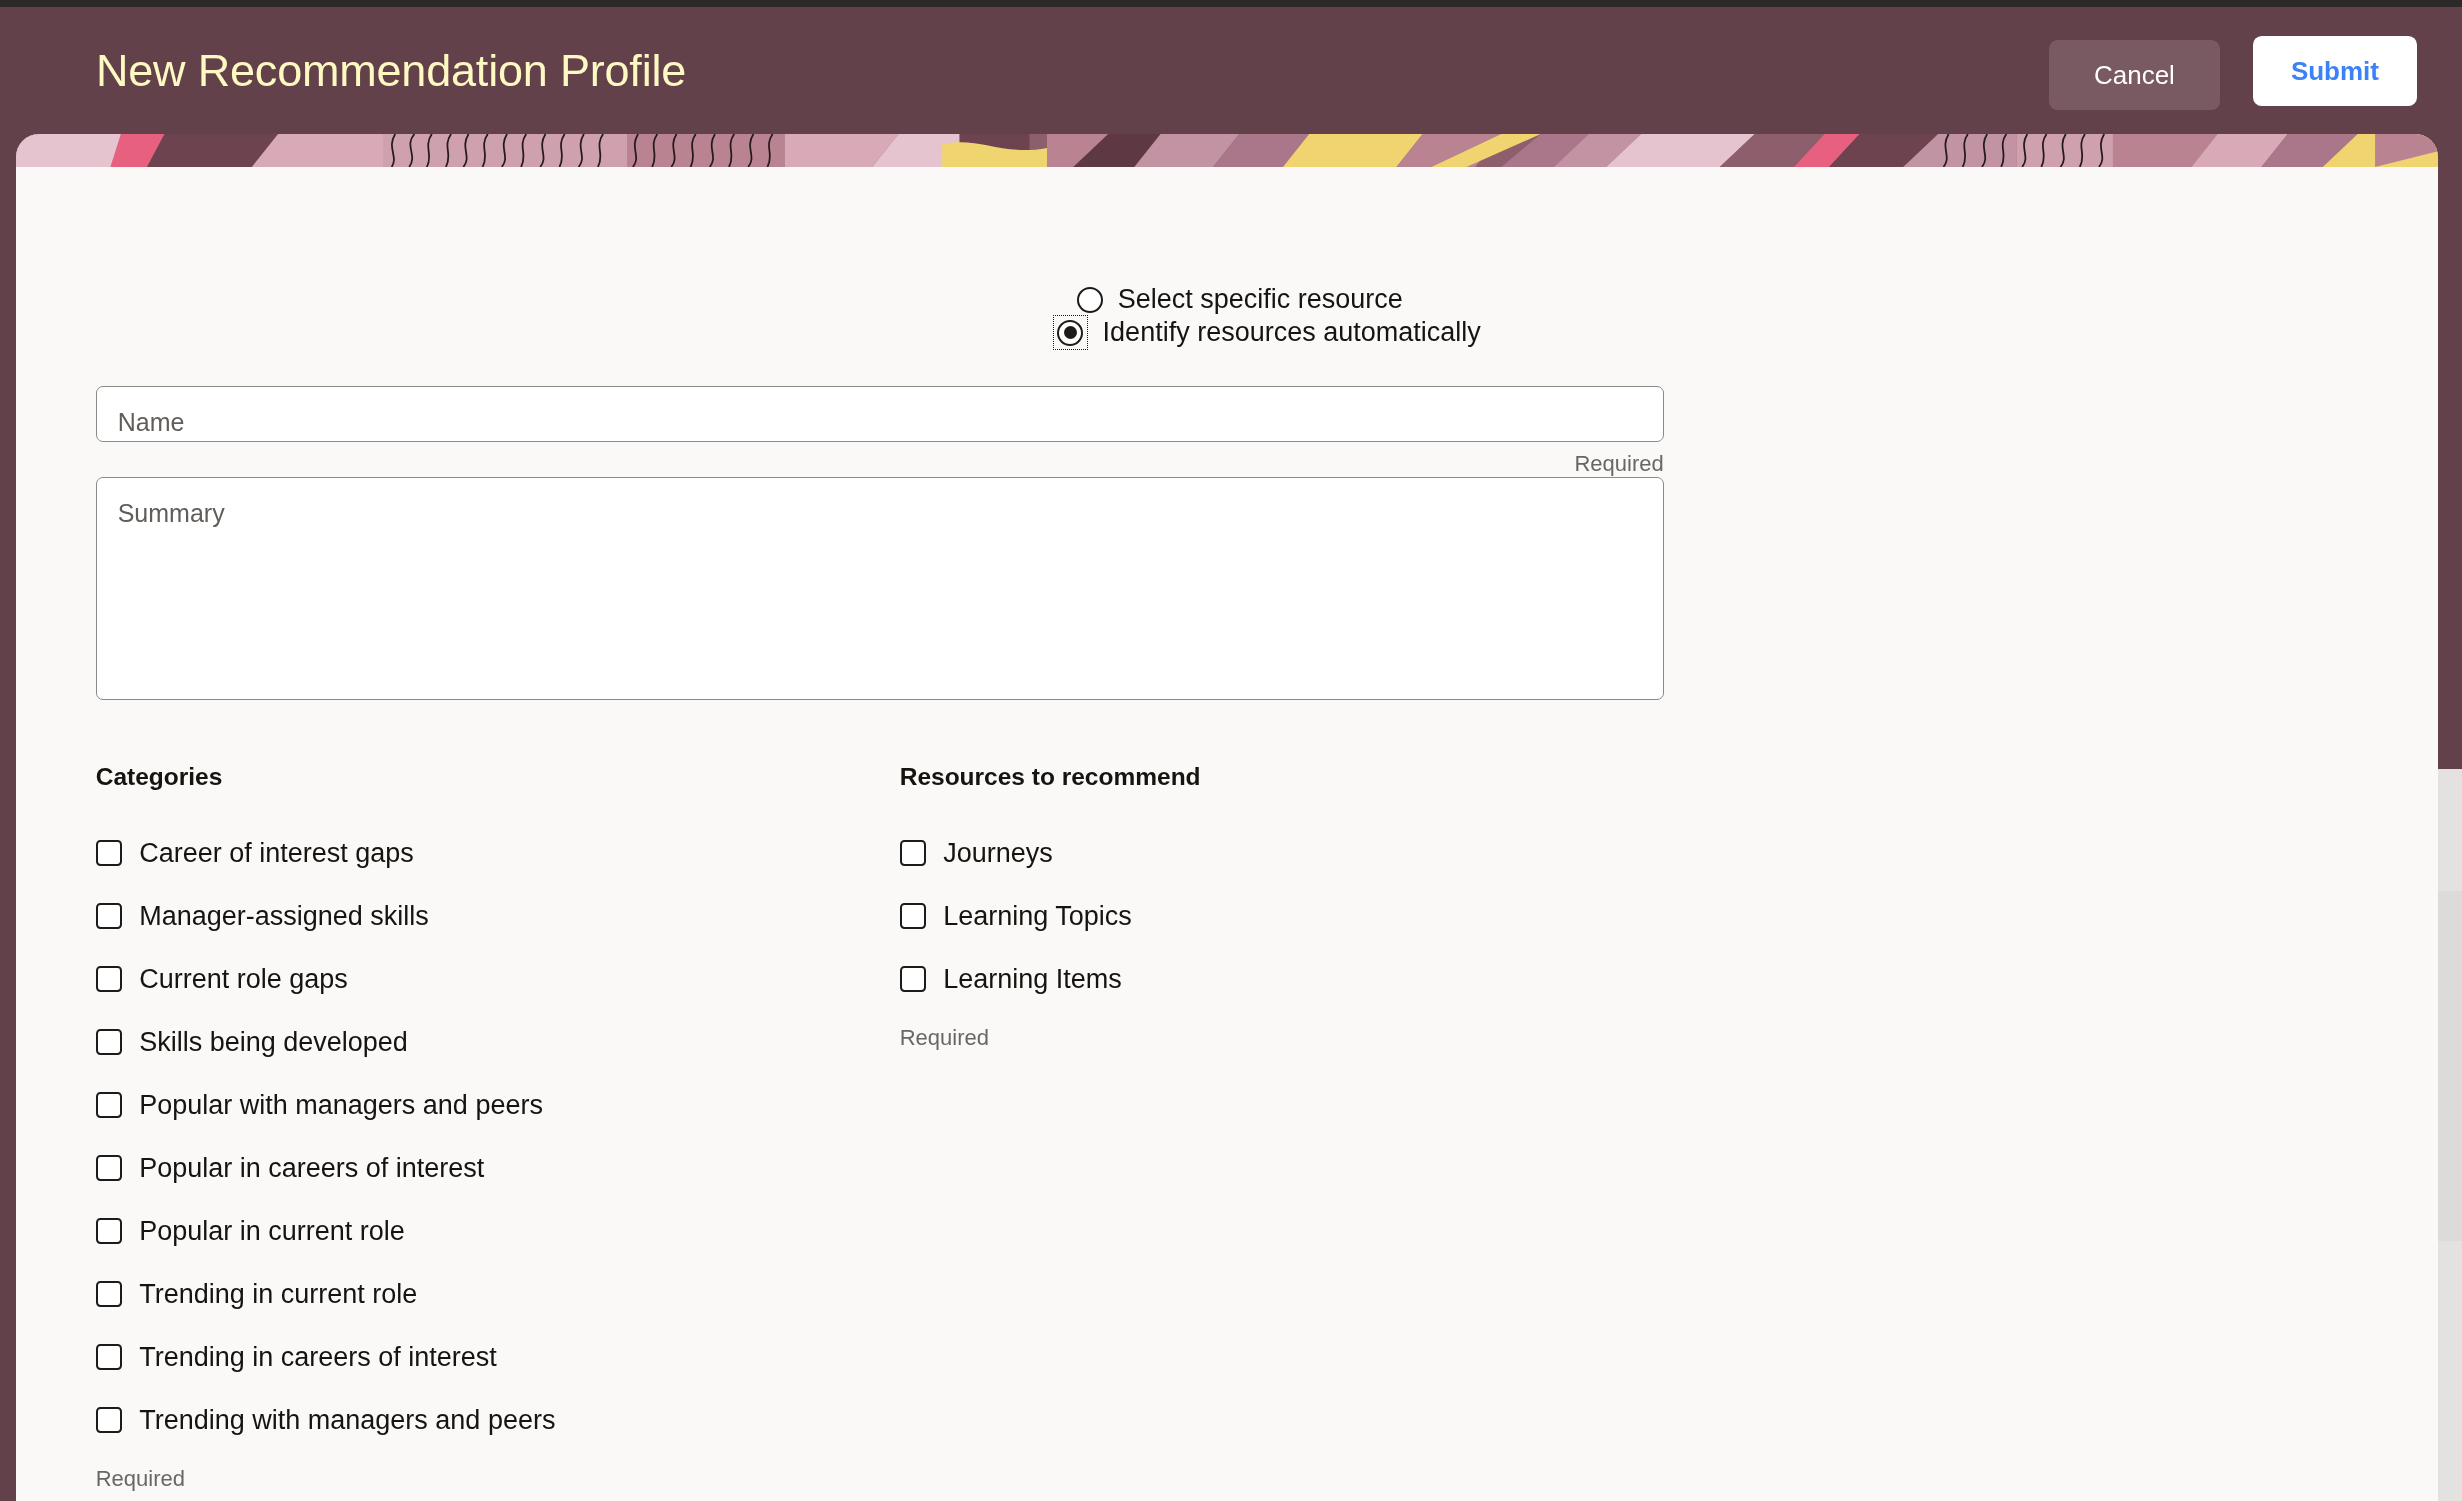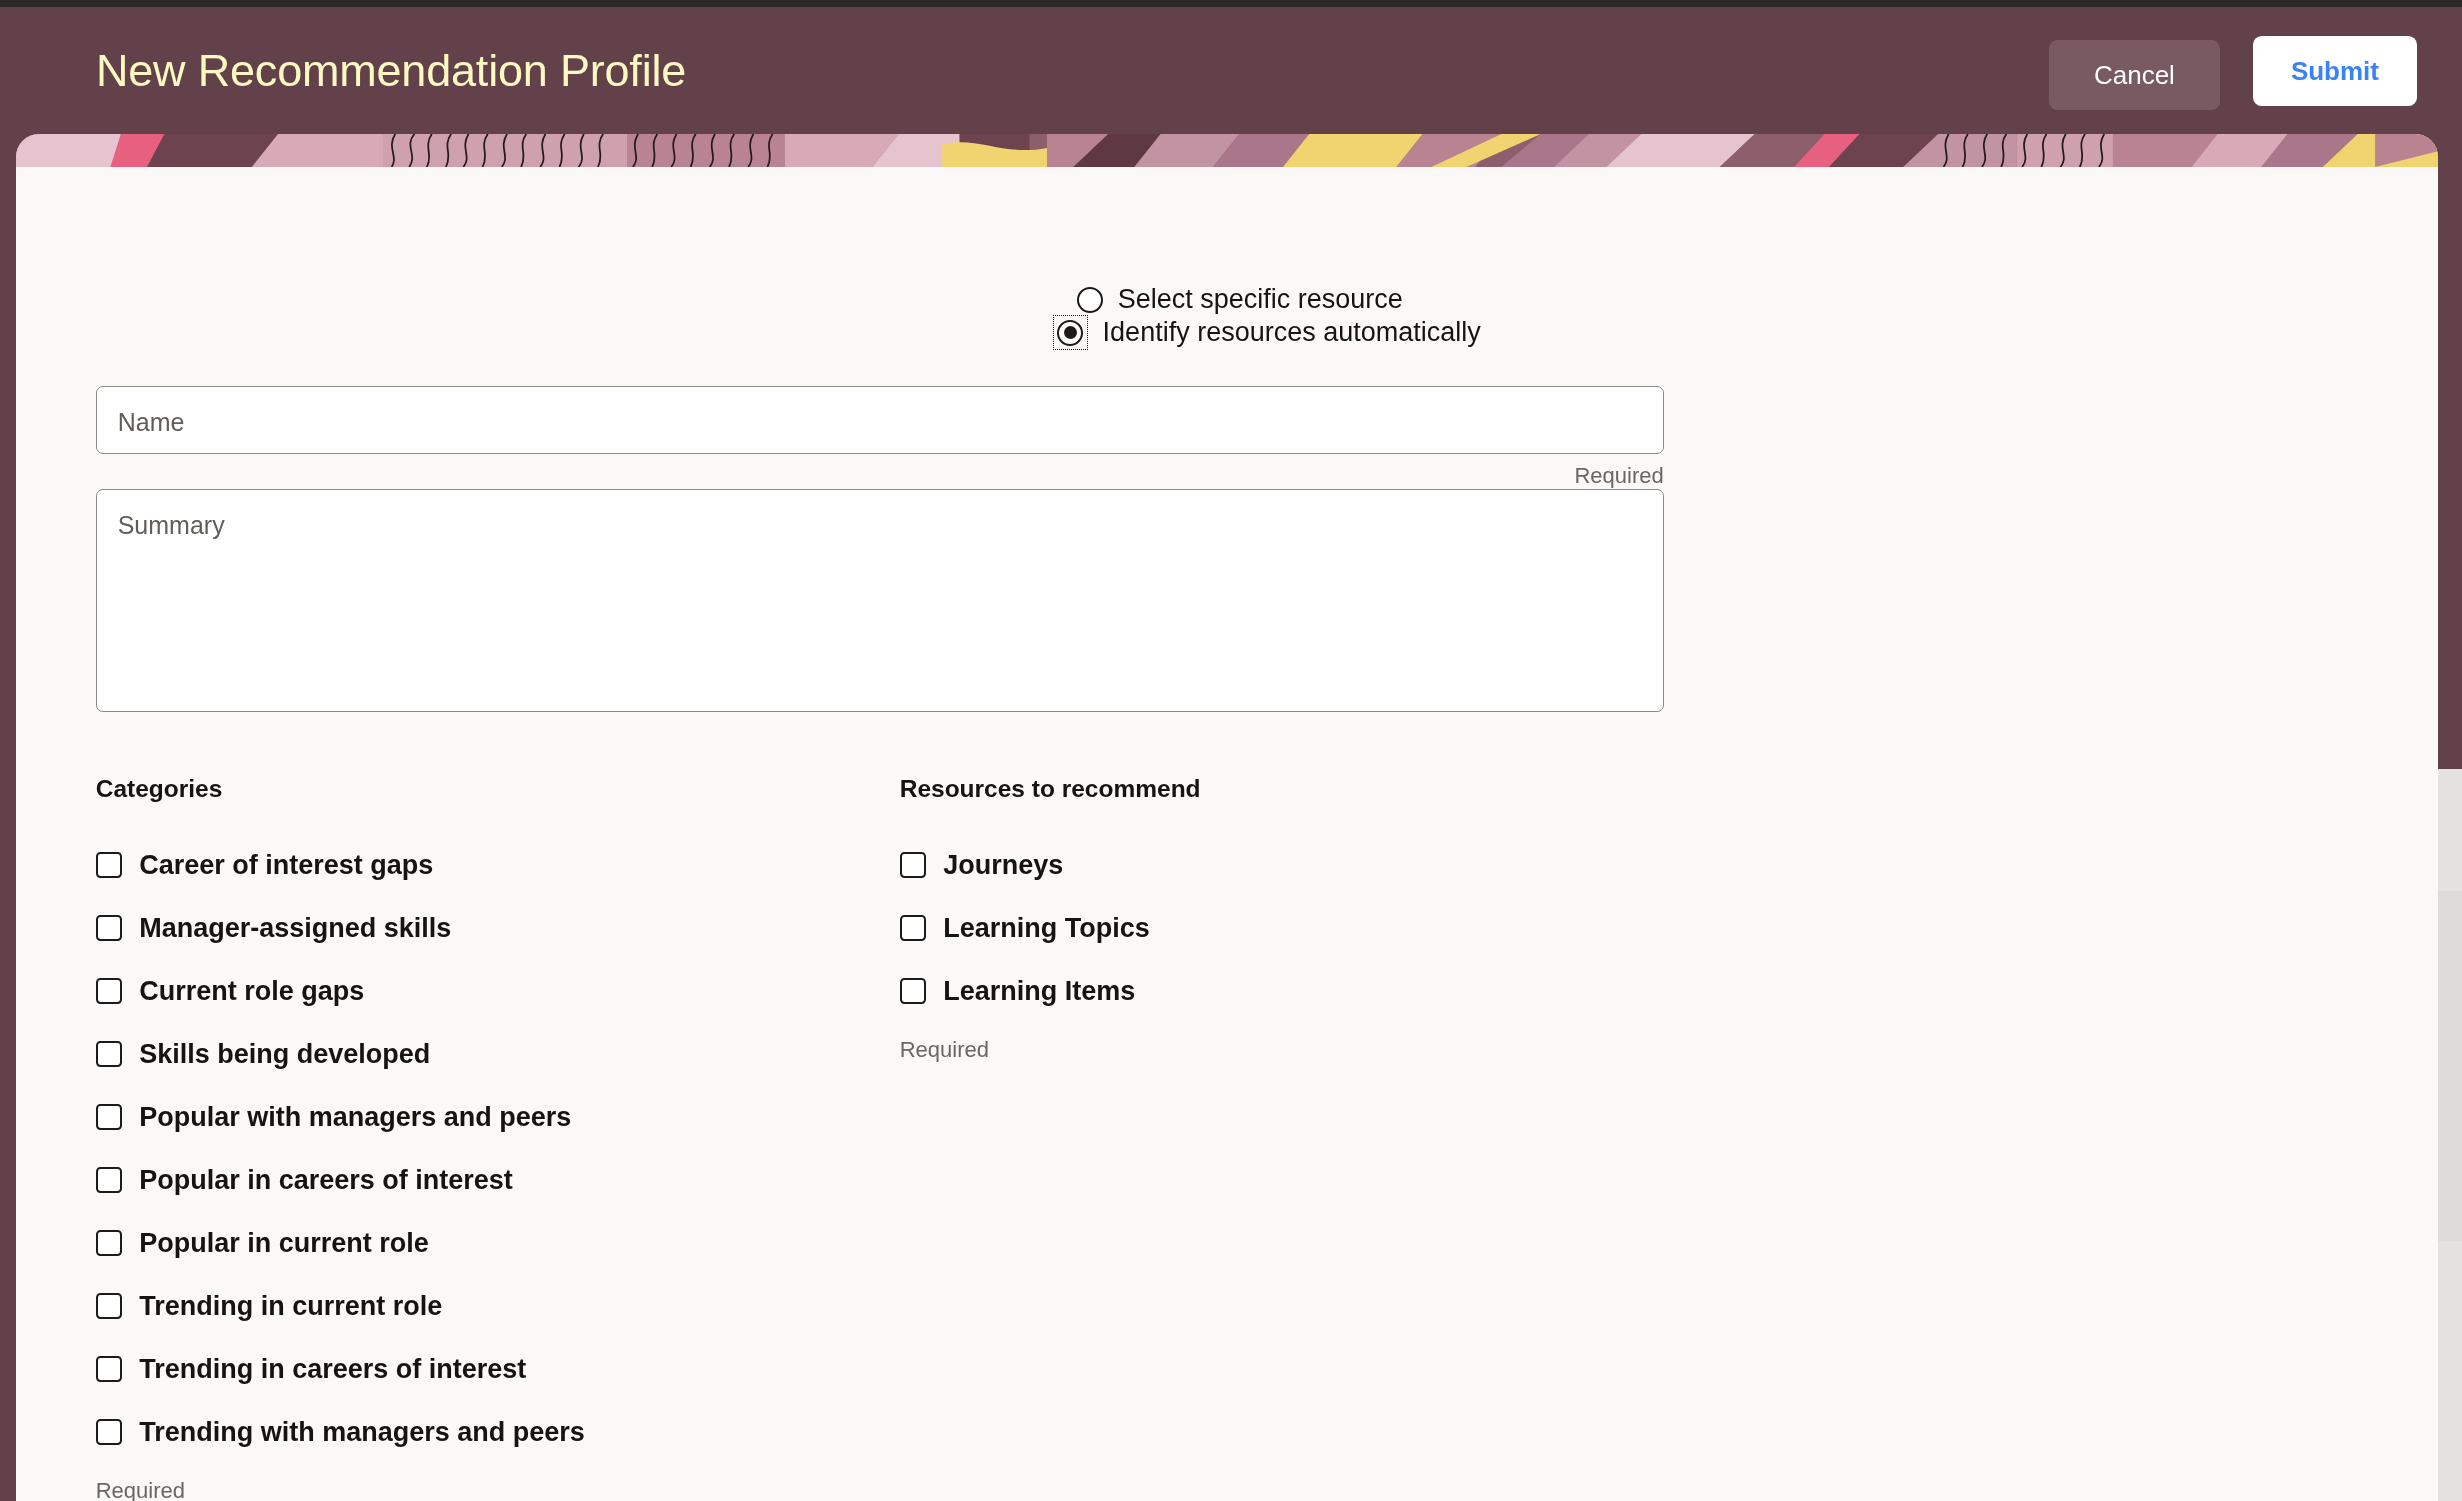--- a/index.html
+++ b/index.html
@@ -156,21 +156,21 @@
   
   .field-block { margin-top: 36px; }
 
   .field-box {
     width: 1568px;
     background: #ffffff;
     border: 1.7px solid #8d8a86;
     border-radius: 7px;
     position: relative;
   }
-  .field-box.name { height: 68px; }
+  .field-box.name { height: 56px; }
   .field-box.summary { height: 223px; }
 
   .field-placeholder {
     position: absolute;
     left: 21px;
     font-size: 25px;
     color: #615d59;
   }
   .field-box.name .field-placeholder { top: 21px; }
   .field-box.summary .field-placeholder { top: 21px; }
@@ -199,21 +199,20 @@
     color: #17130f;
     margin-bottom: 31px;
   }
 
   .check-item {
     display: flex;
     align-items: center;
     gap: 17.5px;
     height: 63px;
     cursor: pointer;
-    font-weight: bold;
   }
 
   .checkbox {
     width: 26px; height: 26px;
     border: 2.6px solid #1c1b19;
     border-radius: 4.4px;
     background: #ffffff;
     flex: 0 0 auto;
   }
 

